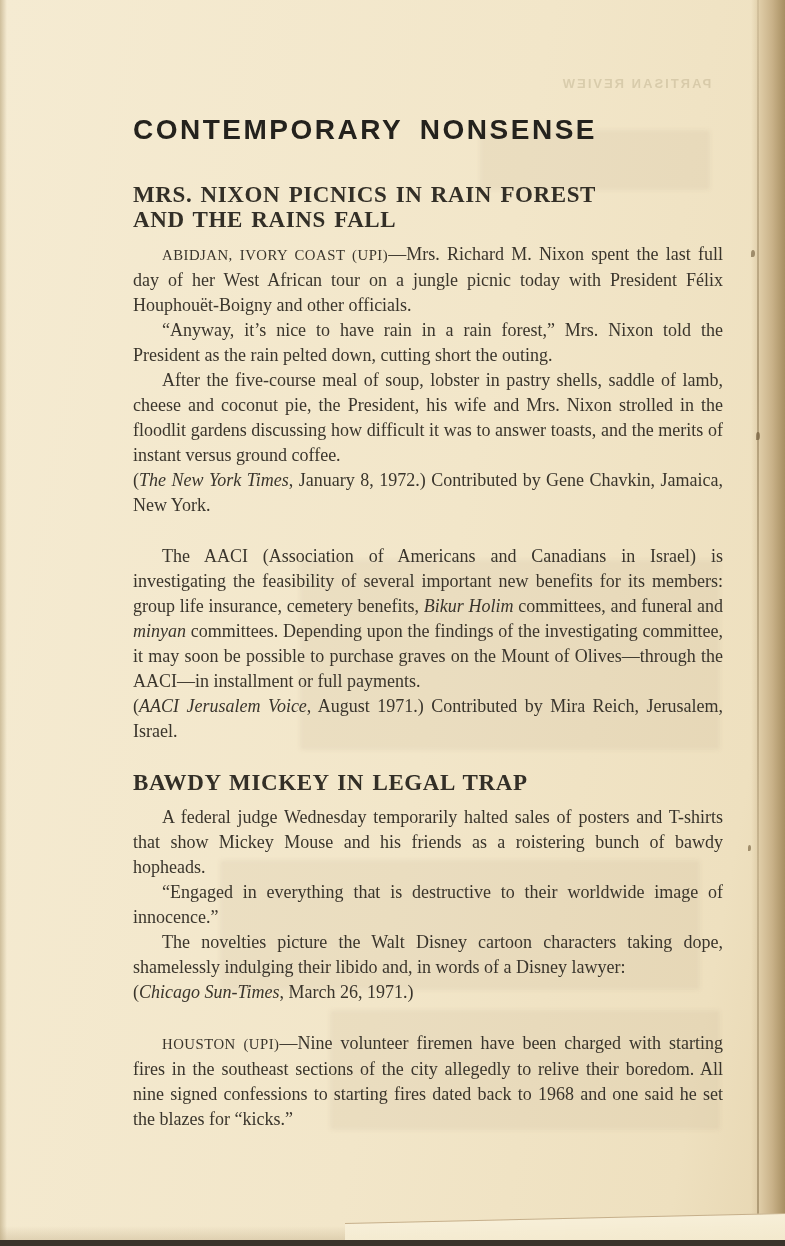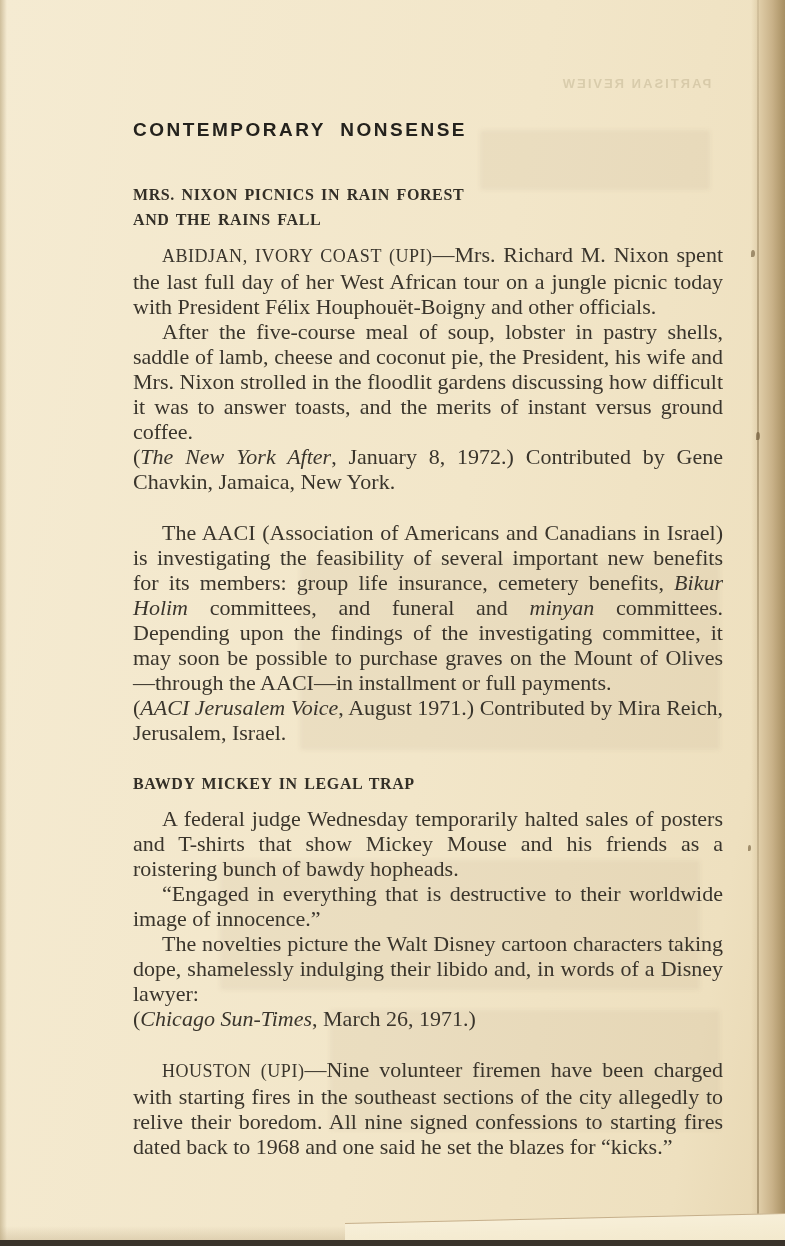--- a/index.html
+++ b/index.html
@@ -33,30 +33,30 @@
     transform:scaleX(-1);color:#a2946e;opacity:.30;filter:blur(.7px);
     font-family:"Liberation Sans",sans-serif;font-weight:bold;font-size:13px;letter-spacing:2px;
   }
   .ghost-smudge{position:absolute;background:rgba(150,138,104,.09);filter:blur(2px);border-radius:3px;}
   .speck{position:absolute;background:rgba(96,74,42,.55);border-radius:50% 50% 50% 0;}
 
   
   .content{position:absolute;left:133px;top:118px;width:590px;color:#38332b;}
   .book-title{
     font-family:"Liberation Sans",sans-serif;font-weight:bold;
-    font-size:19px;letter-spacing:2.5px;word-spacing:7px;
+    font-size:28px;letter-spacing:2.5px;word-spacing:7px;
     color:#24221d;margin:0 0 40px 0;line-height:24px;
   }
   .section{margin-top:26px;}
   .section:first-of-type{margin-top:0;}
   .section-heading{
-    font-size:16px;font-weight:bold;letter-spacing:.6px;word-spacing:2px;
+    font-size:23px;font-weight:bold;letter-spacing:.6px;word-spacing:2px;
     margin:0 0 10px 0;line-height:25px;white-space:pre-line;color:#332f27;
   }
-  .para{margin:0;font-size:22px;line-height:25px;text-align:justify;color:#3a352c;}
+  .para{margin:0;font-size:18px;line-height:25px;text-align:justify;color:#3a352c;}
   .para.indent{text-indent:29px;}
   .seg-smallcaps{font-size:.82em;letter-spacing:.5px;}
   .seg-italic{font-style:italic;}
 </style>
 </head>
 <body>
 
 <div class="page">
 
   <div class="ghost-header">PARTISAN REVIEW</div>
@@ -65,22 +65,23 @@
   <div class="ghost-smudge" style="left:330px;top:1010px;width:390px;height:120px;"></div>
   <div class="ghost-smudge" style="left:480px;top:130px;width:230px;height:60px;"></div>
 
   <div class="content">
     <h1 class="book-title">CONTEMPORARY NONSENSE</h1>
 
     <div class="section">
       <h2 class="section-heading">MRS. NIXON PICNICS IN RAIN FOREST
 AND THE RAINS FALL</h2>
       <p class="para indent"><span class="seg-smallcaps">ABIDJAN, IVORY COAST (UPI)</span><span>—Mrs. Richard M. Nixon spent the last full day of her West African tour on a jungle picnic today with President Félix Houphouët-Boigny and other officials.</span></p>
+      <p class="para indent"><span>“Anyway, it’s nice to have rain in a rain forest,” Mrs. Nixon told the President as the rain pelted down, cutting short the outing.</span></p>
       <p class="para indent"><span>After the five-course meal of soup, lobster in pastry shells, saddle of lamb, cheese and coconut pie, the President, his wife and Mrs. Nixon strolled in the floodlit gardens discussing how difficult it was to answer toasts, and the merits of instant versus ground coffee.</span></p>
-      <p class="para"><span>(</span><span class="seg-italic">The New York After</span><span>, January 8, 1972.) Contributed by Gene Chavkin, Jamaica, New York.</span></p>
+      <p class="para"><span>(</span><span class="seg-italic">The New York Times</span><span>, January 8, 1972.) Contributed by Gene Chavkin, Jamaica, New York.</span></p>
     </div>
 
     <div class="section">
       <p class="para indent"><span>The AACI (Association of Americans and Canadians in Israel) is investigating the feasibility of several important new benefits for its members: group life insurance, cemetery benefits, </span><span class="seg-italic">Bikur Holim</span><span> committees, and funeral and </span><span class="seg-italic">minyan</span><span> committees. Depending upon the findings of the investigating committee, it may soon be possible to purchase graves on the Mount of Olives—through the AACI—in installment or full payments.</span></p>
       <p class="para"><span>(</span><span class="seg-italic">AACI Jerusalem Voice</span><span>, August 1971.) Contributed by Mira Reich, Jerusalem, Israel.</span></p>
     </div>
 
     <div class="section">
       <h2 class="section-heading">BAWDY MICKEY IN LEGAL TRAP</h2>
       <p class="para indent"><span>A federal judge Wednesday temporarily halted sales of posters and T-shirts that show Mickey Mouse and his friends as a roistering bunch of bawdy hopheads.</span></p>

